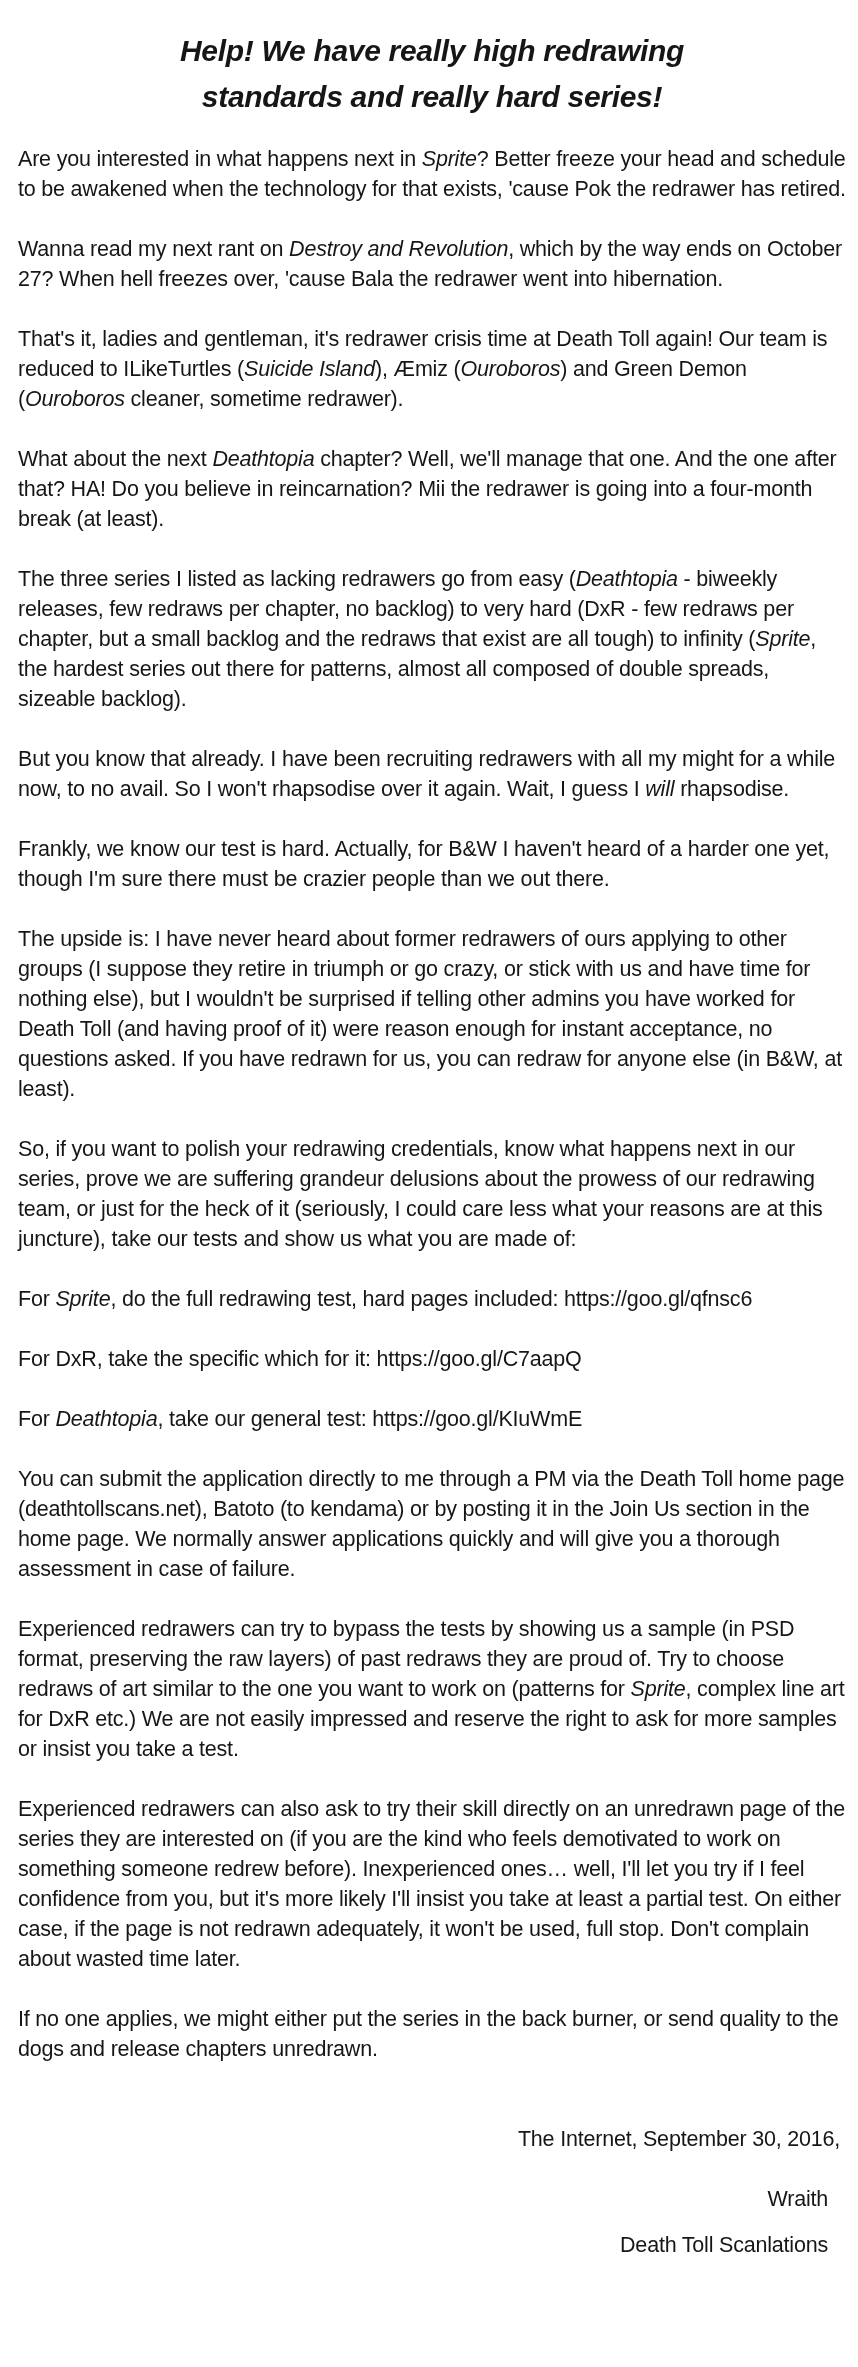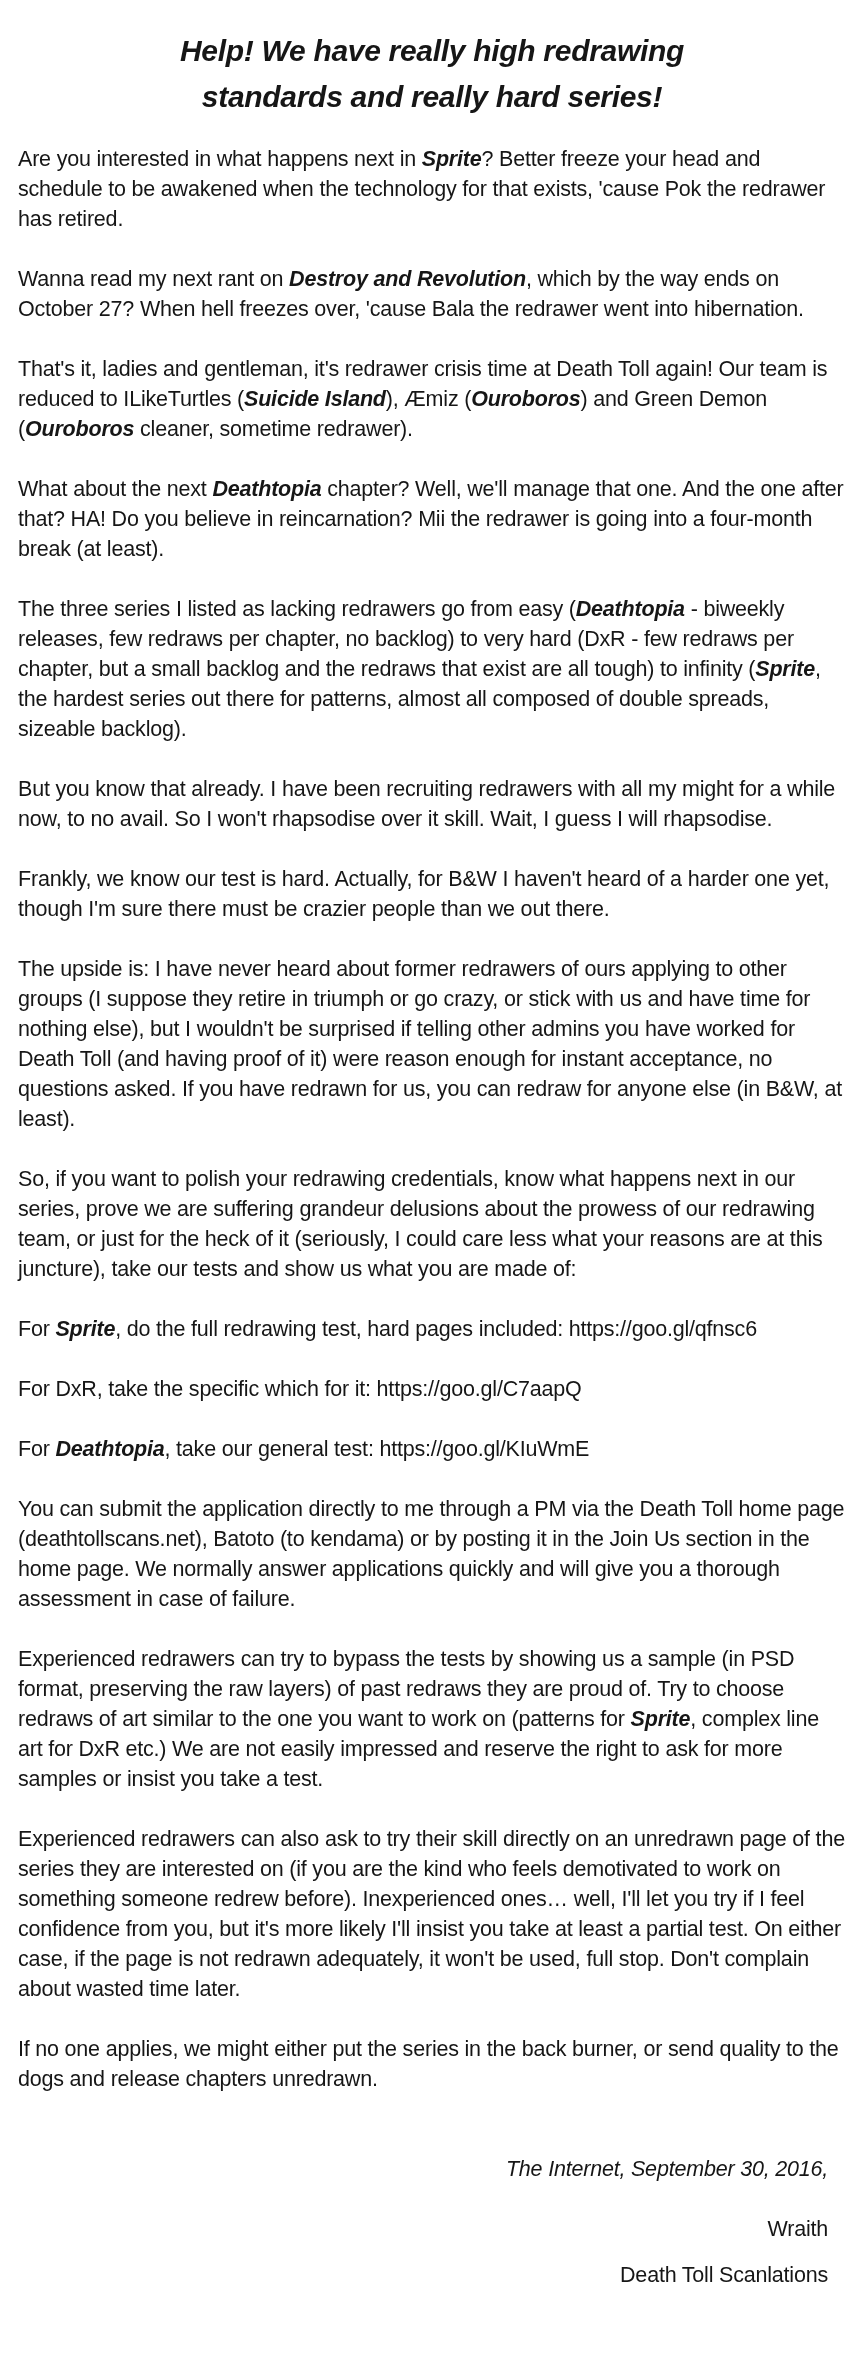--- a/index.html
+++ b/index.html
@@ -27,49 +27,49 @@
     margin: 12px 0 24px 0;
     letter-spacing: -0.3px;
   }
   .doc-title span { display: block; }
   .para {
     font-size: 21.5px;
     line-height: 30px;
     margin: 0 0 30px 0;
     letter-spacing: -0.2px;
   }
-  .bi { font-weight: 700; font-style: italic; margin-top: 9px; }
-  .i  { }
+  .bi { font-weight: 400; font-style: italic; margin-top: 9px; }
+  .i  { font-style: italic; }
   .signoff {
     text-align: right;
     margin-top: 60px;
     padding-right: 2px;
     font-size: 21.5px;
     line-height: 30px;
     letter-spacing: -0.2px;
   }
-  .signoff .date-line { margin: 0 16px 30px 0; font-style: italic; }
+  .signoff .date-line { margin: 0 4px 30px 0; }
   .signoff .name-line, .signoff .group-line { margin: 16px; }
 </style>
 </head>
 <body>
 
 <div class="doc">
 
   <h1 class="doc-title">
     <span>Help! We have really high redrawing</span>
     <span>standards and really hard series!</span>
   </h1>
 
   <p class="para"><span>Are you interested in what happens next in </span><span class="bi">Sprite</span><span>? Better freeze your head and schedule to be awakened when the technology for that exists, 'cause Pok the redrawer has retired.</span></p>
   <p class="para"><span>Wanna read my next rant on </span><span class="bi">Destroy and Revolution</span><span>, which by the way ends on October 27? When hell freezes over, 'cause Bala the redrawer went into hibernation.</span></p>
   <p class="para"><span>That's it, ladies and gentleman, it's redrawer crisis time at Death Toll again! Our team is reduced to ILikeTurtles (</span><span class="bi">Suicide Island</span><span>), Æmiz (</span><span class="bi">Ouroboros</span><span>) and Green Demon (</span><span class="bi">Ouroboros</span><span> cleaner, sometime redrawer).</span></p>
   <p class="para"><span>What about the next </span><span class="bi">Deathtopia</span><span> chapter? Well, we'll manage that one. And the one after that? HA! Do you believe in reincarnation? Mii the redrawer is going into a four-month break (at least).</span></p>
   <p class="para"><span>The three series I listed as lacking redrawers go from easy (</span><span class="bi">Deathtopia</span><span> - biweekly releases, few redraws per chapter, no backlog) to very hard (DxR - few redraws per chapter, but a small backlog and the redraws that exist are all tough) to infinity (</span><span class="bi">Sprite</span><span>, the hardest series out there for patterns, almost all composed of double spreads, sizeable backlog).</span></p>
-  <p class="para"><span>But you know that already. I have been recruiting redrawers with all my might for a while now, to no avail. So I won't rhapsodise over it skill. Wait, I guess I </span><span class="i">will</span><span> rhapsodise.</span></p>
+  <p class="para"><span>But you know that already. I have been recruiting redrawers with all my might for a while now, to no avail. So I won't rhapsodise over it again. Wait, I guess I </span><span class="i">will</span><span> rhapsodise.</span></p>
   <p class="para"><span>Frankly, we know our test is hard. Actually, for B&amp;W I haven't heard of a harder one yet, though I'm sure there must be crazier people than we out there.</span></p>
   <p class="para"><span>The upside is: I have never heard about former redrawers of ours applying to other groups (I suppose they retire in triumph or go crazy, or stick with us and have time for nothing else), but I wouldn't be surprised if telling other admins you have worked for Death Toll (and having proof of it) were reason enough for instant acceptance, no questions asked. If you have redrawn for us, you can redraw for anyone else (in B&amp;W, at least).</span></p>
   <p class="para"><span>So, if you want to polish your redrawing credentials, know what happens next in our series, prove we are suffering grandeur delusions about the prowess of our redrawing team, or just for the heck of it (seriously, I could care less what your reasons are at this juncture), take our tests and show us what you are made of:</span></p>
   <p class="para"><span>For </span><span class="bi">Sprite</span><span>, do the full redrawing test, hard pages included: https://goo.gl/qfnsc6</span></p>
   <p class="para"><span>For DxR, take the specific which for it: https://goo.gl/C7aapQ</span></p>
   <p class="para"><span>For </span><span class="bi">Deathtopia</span><span>, take our general test: https://goo.gl/KIuWmE</span></p>
   <p class="para"><span>You can submit the application directly to me through a PM via the Death Toll home page (deathtollscans.net), Batoto (to kendama) or by posting it in the Join Us section in the home page. We normally answer applications quickly and will give you a thorough assessment in case of failure.</span></p>
   <p class="para"><span>Experienced redrawers can try to bypass the tests by showing us a sample (in PSD format, preserving the raw layers) of past redraws they are proud of. Try to choose redraws of art similar to the one you want to work on (patterns for </span><span class="bi">Sprite</span><span>, complex line art for DxR etc.) We are not easily impressed and reserve the right to ask for more samples or insist you take a test.</span></p>
   <p class="para"><span>Experienced redrawers can also ask to try their skill directly on an unredrawn page of the series they are interested on (if you are the kind who feels demotivated to work on something someone redrew before). Inexperienced ones…  well, I'll let you try if I feel confidence from you, but it's more likely I'll insist you take at least a partial test. On either case, if the page is not redrawn adequately, it won't be used, full stop. Don't complain about wasted time later.</span></p>
   <p class="para"><span>If no one applies, we might either put the series in the back burner, or send quality to the dogs and release chapters unredrawn.</span></p>

